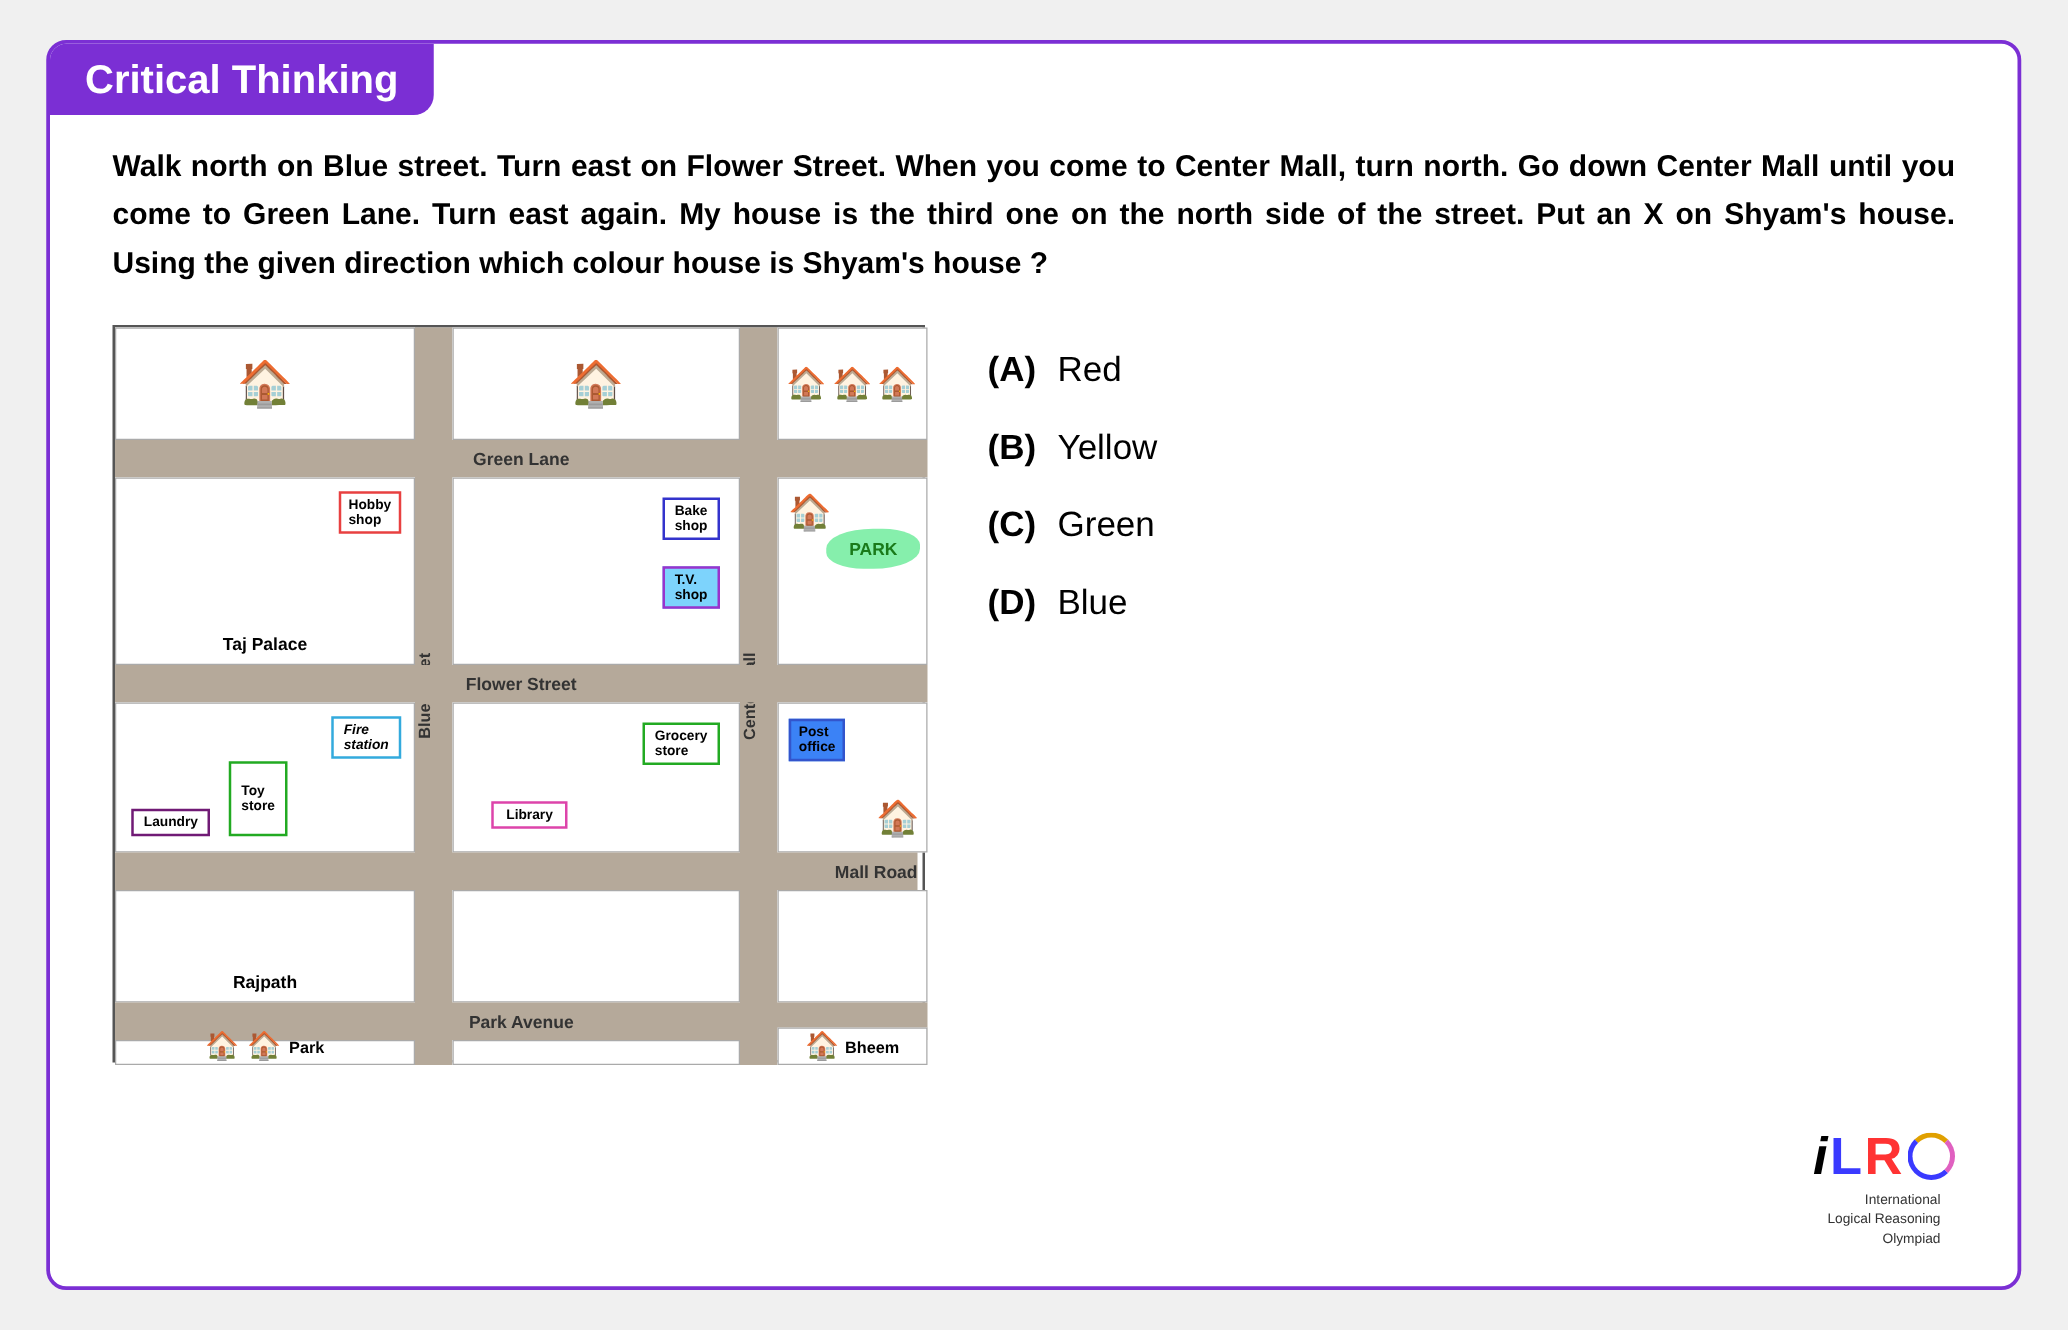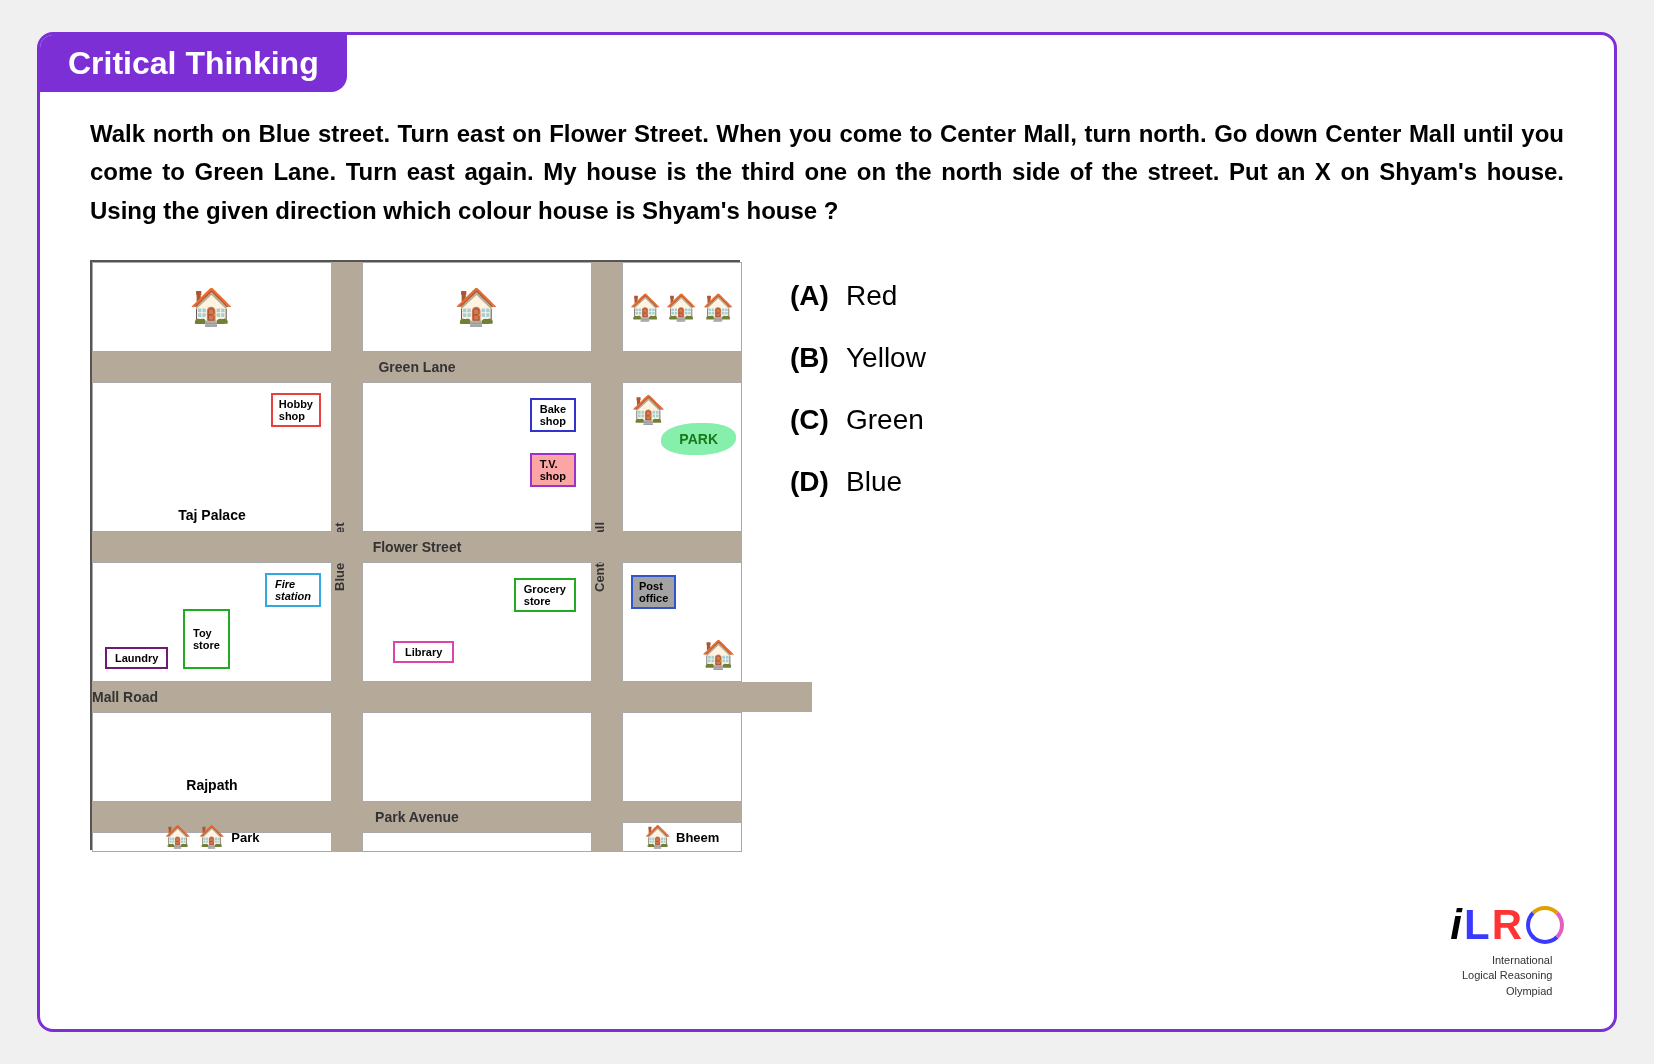--- a/index.html
+++ b/index.html
@@ -179,21 +179,21 @@
 
           <div style="position:absolute;bottom:8px;left:0;right:0;text-align:center;font-size:14px;font-weight:bold;">Taj Palace</div>
         </div>
 
         <div class="map-cell block-bg" style="left:270px;top:120px;width:230px;height:150px;">
 
           <div style="position:absolute;top:15px;right:15px;border:2px solid #3333cc;padding:3px 8px;font-size:11px;font-weight:bold;background:white;">
             <span>Bake<br>shop</span>
           </div>
 
-          <div style="position:absolute;top:70px;right:15px;border:2px solid #9933cc;padding:3px 8px;font-size:11px;font-weight:bold;background:#fca5a5;">
+          <div style="position:absolute;top:70px;right:15px;border:2px solid #9933cc;padding:3px 8px;font-size:11px;font-weight:bold;background:#7dd3fc;">
             <span>T.V.<br>shop</span>
           </div>
         </div>
 
         <div class="map-cell block-bg" style="left:530px;top:120px;width:120px;height:150px;">
 
           <div style="position:absolute;top:10px;left:8px;font-size:28px;">🏠</div>
 
           <div style="position:absolute;top:40px;right:5px;">
             <div class="park-blob">PARK</div>
@@ -225,28 +225,28 @@
             <span>Grocery<br>store</span>
           </div>
 
           <div style="position:absolute;bottom:18px;left:30px;border:2px solid #dd44aa;padding:3px 10px;font-size:11px;font-weight:bold;background:white;">
             <span>Library</span>
           </div>
         </div>
 
         <div class="map-cell block-bg" style="left:530px;top:300px;width:120px;height:120px;">
 
-          <div style="position:absolute;top:12px;left:8px;border:2px solid #3355cc;padding:3px 6px;font-size:11px;font-weight:bold;background:#a3a3a3;">
+          <div style="position:absolute;top:12px;left:8px;border:2px solid #3355cc;padding:3px 6px;font-size:11px;font-weight:bold;background:#3b82f6;">
             <span>Post<br>office</span>
           </div>
 
           <div style="position:absolute;bottom:10px;right:5px;font-size:28px;">🏠</div>
         </div>
 
-        <div class="map-cell road-bg" style="left:0;top:420px;width:720px;height:30px;display:flex;align-items:center;justify-content:flex-start;">
+        <div class="map-cell road-bg" style="left:0;top:420px;width:642px;height:30px;display:flex;align-items:center;justify-content:flex-end;">
           <span style="font-size:14px;font-weight:bold;color:#333;">Mall Road</span>
         </div>
 
         <div class="map-cell block-bg" style="left:0;top:450px;width:240px;height:90px;">
           <div style="position:absolute;bottom:8px;left:0;right:0;text-align:center;font-size:14px;font-weight:bold;">Rajpath</div>
         </div>
 
         <div class="map-cell block-bg" style="left:270px;top:450px;width:230px;height:90px;"></div>
 
         <div class="map-cell block-bg" style="left:530px;top:450px;width:120px;height:90px;"></div>

